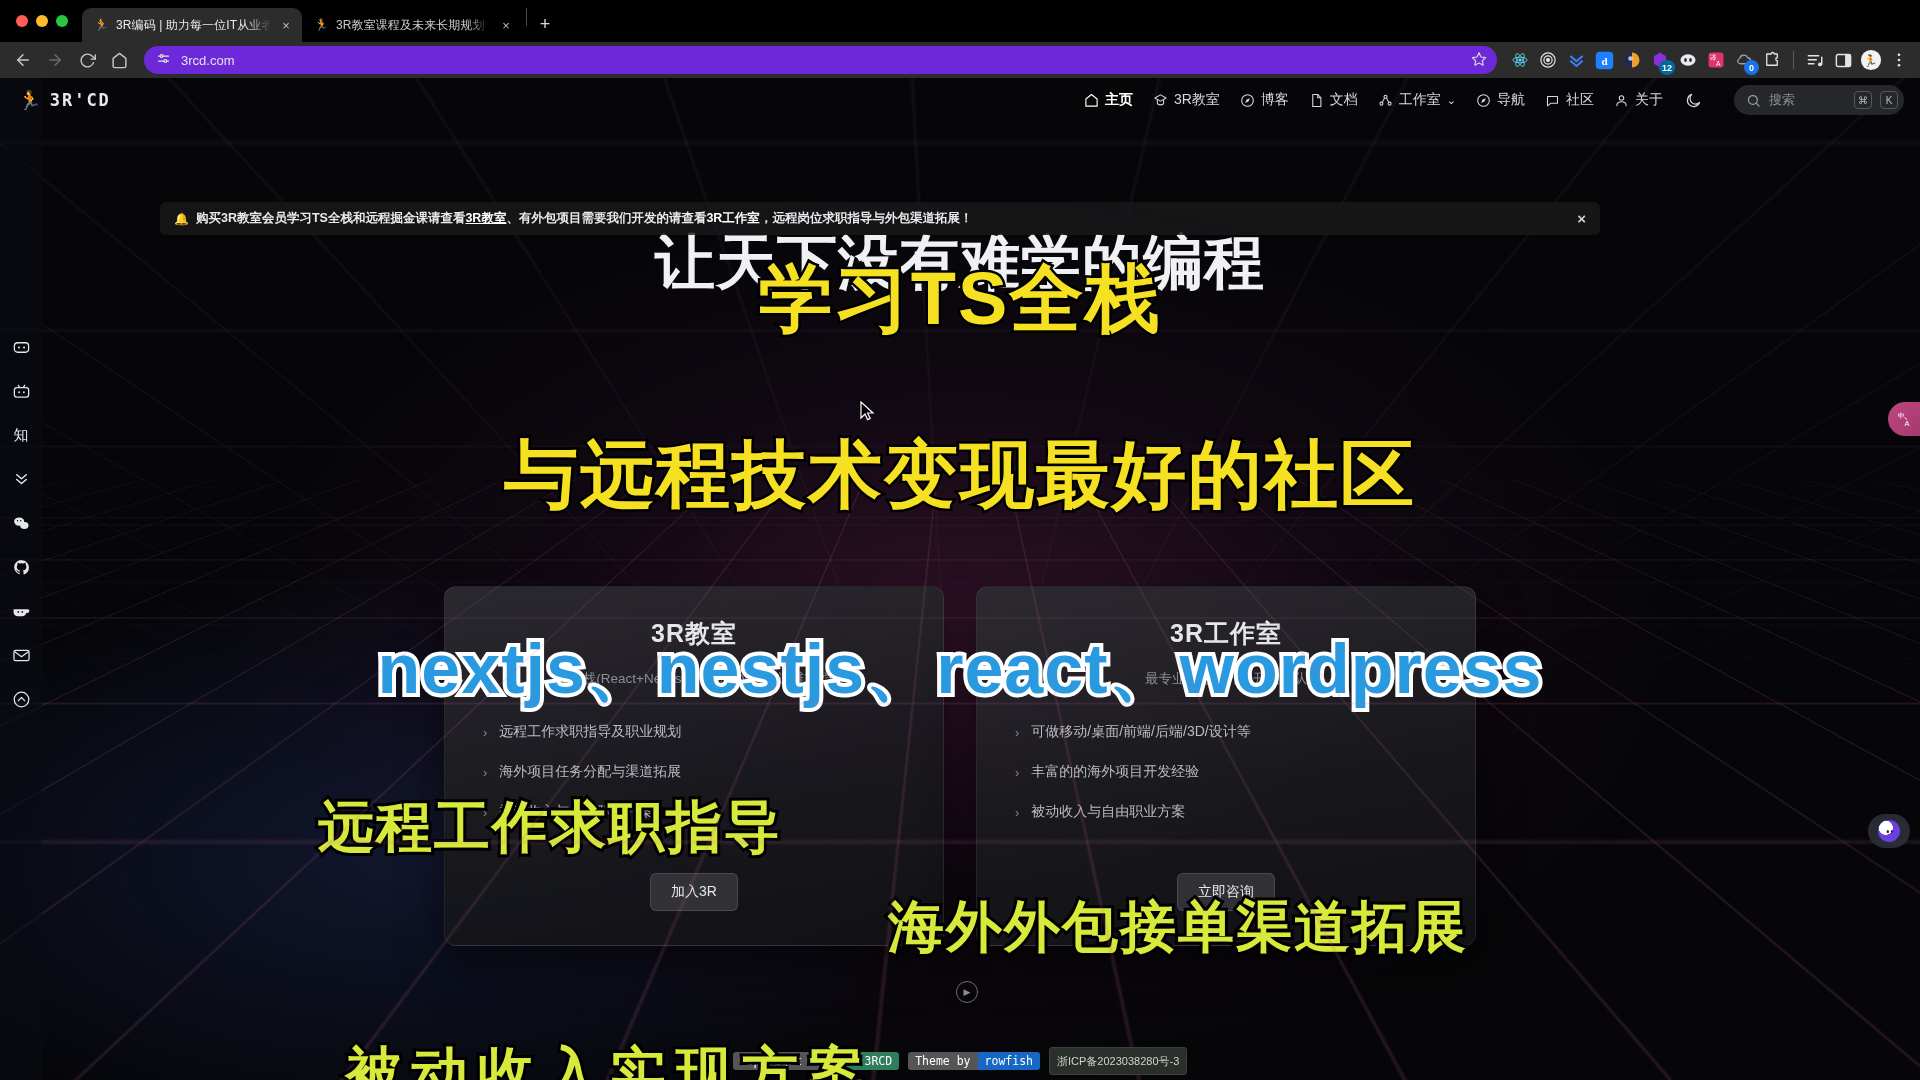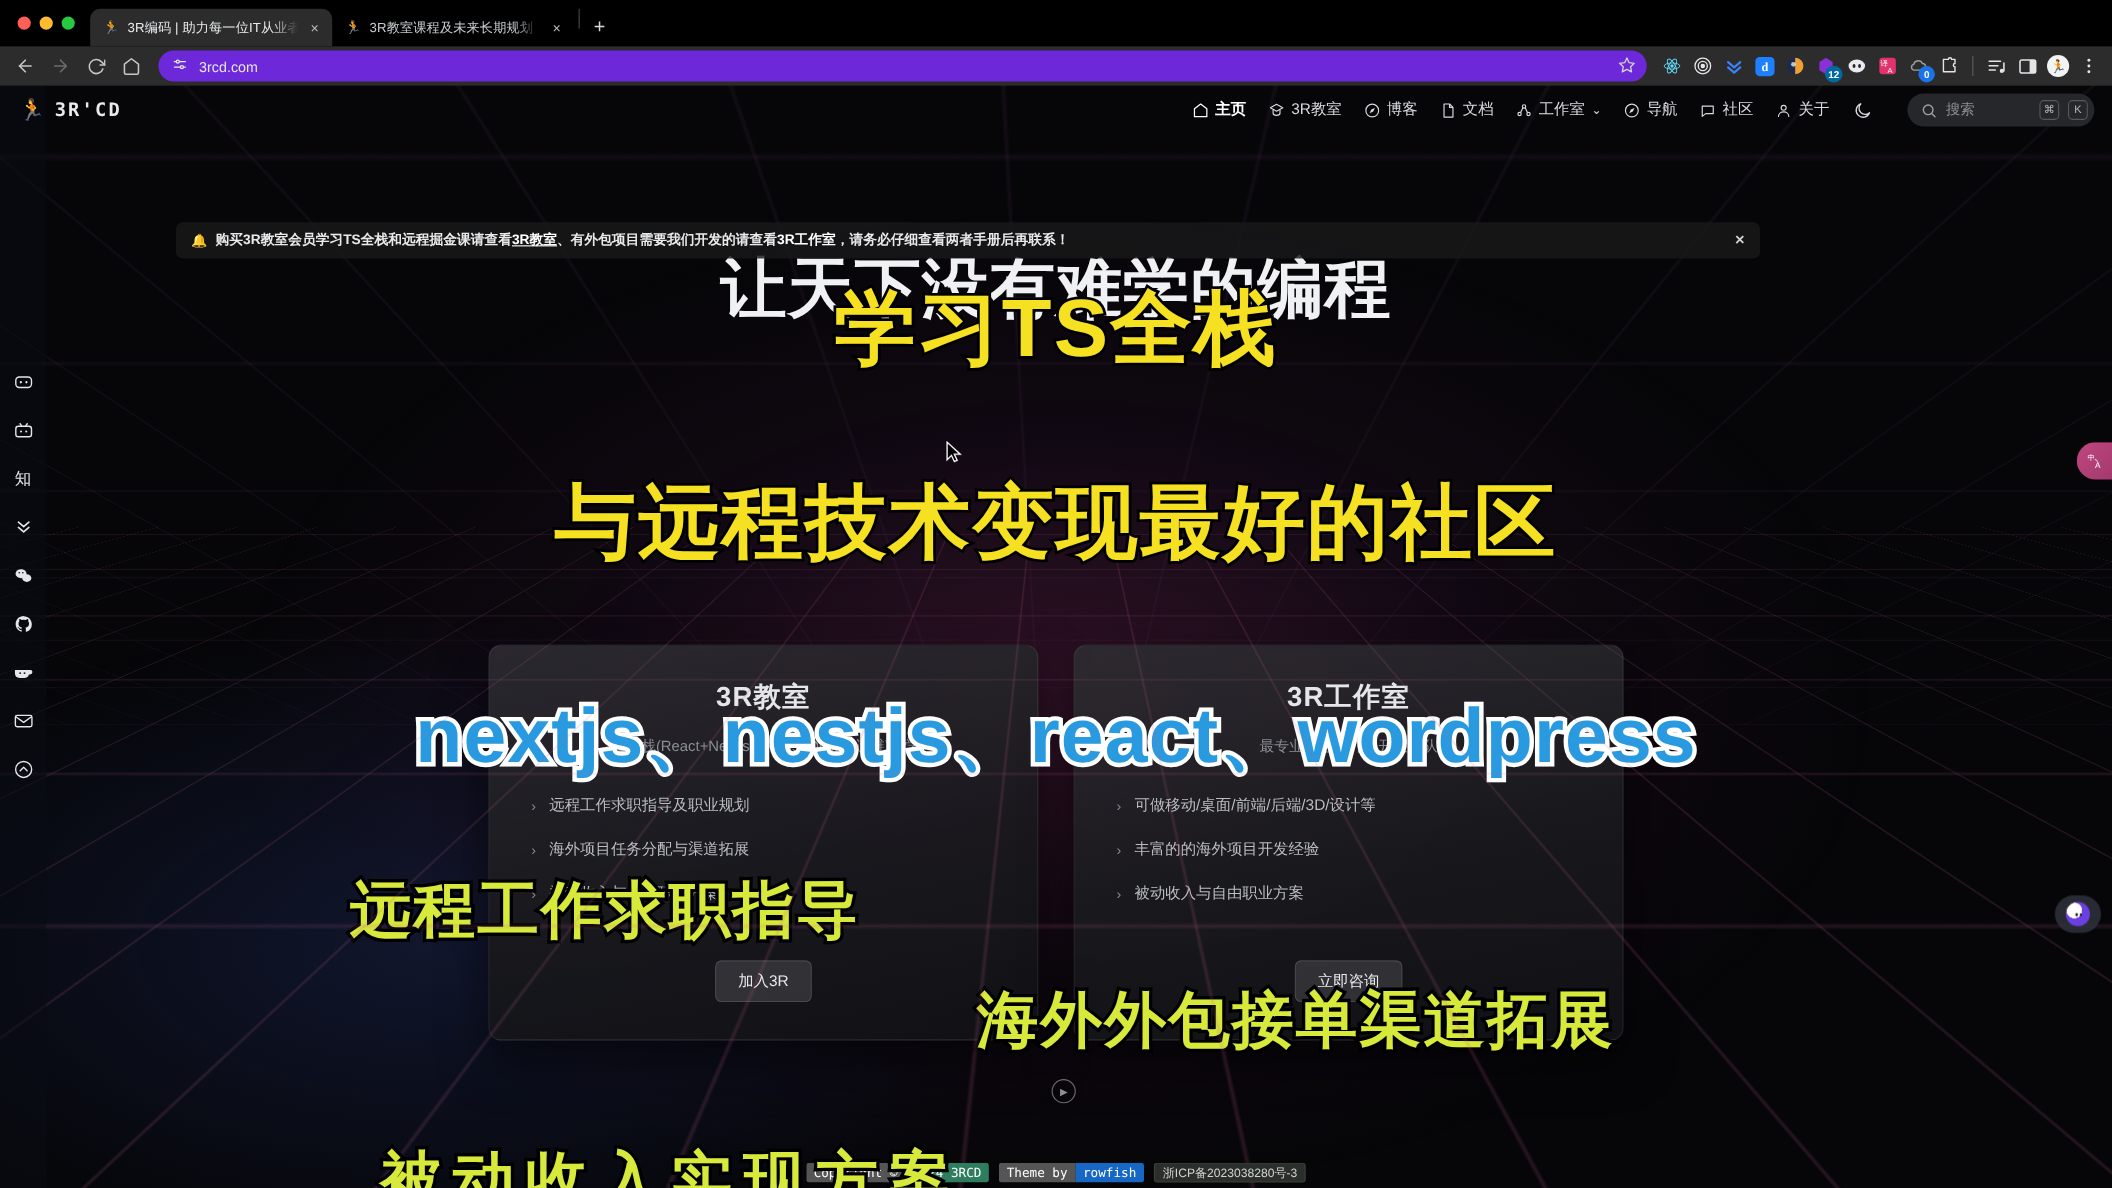--- a/index.html
+++ b/index.html
@@ -185,21 +185,21 @@
   .footer {
     position:absolute; left:0; bottom:5px; width:1920px;
     display:flex; align-items:center; justify-content:center; gap:0; z-index:8;
     font-family:"DejaVu Sans Mono","Liberation Mono",monospace; font-size:11.5px;
   }
   .shield { display:flex; height:18px; border-radius:3px; overflow:hidden; margin-right:9px; }
   .shield .l { background:#555; color:#fff; display:flex;align-items:center;padding:0 7px; }
   .shield .r { color:#fff; display:flex;align-items:center;padding:0 7px; }
   .icp {
     background:#2a2f2b; color:#cfd4cf; border:1px solid #3a403a; border-radius:3px;
-    height:18px; display:flex;align-items:center;padding:0 7px;
+    height:28px; display:flex;align-items:center;padding:0 7px;
     font-family:"Liberation Sans",sans-serif; font-size:11px;
   }
 
   
   .rail {
     position:absolute; left:0; top:0; width:42px; height:1002px;
     background:rgba(10,12,20,.55); z-index:12;
     display:flex; flex-direction:column; align-items:center;
     padding-top:258px; gap:22px;
   }
@@ -517,21 +517,21 @@
           <line x1="16.2" y1="16.2" x2="21" y2="21"></line>
         </svg>
       <span style="flex:1">搜索</span>
       <span class="kbd">⌘</span>
       <span class="kbd">K</span>
     </div>
   </div>
 
   <div class="announce">
     <span class="bell">🔔</span>
-    <span class="txt"><span>购买3R教室会员学习TS全栈和远程掘金课请查看</span><a href="#">3R教室</a><span>、有外包项目需要我们开发的请查看</span><a href="#" style="text-decoration:none">3R工作室</a><span>，请务必仔细查看两者手册后再联系！</span></span>
+    <span class="txt"><span>购买3R教室会员学习TS全栈和远程掘金课请查看</span><a href="#">3R教室</a><span>、有外包项目需要我们开发的请查看</span><a href="#" style="text-decoration:none">3R工作室</a><span>，远程岗位求职指导与外包渠道拓展！</span></span>
     <span class="close">×</span>
   </div>
 
   <div class="hero">
     <h1>让天下没有难学的编程</h1>
   </div>
 
   <div class="cards">
 
     <div class="card">

